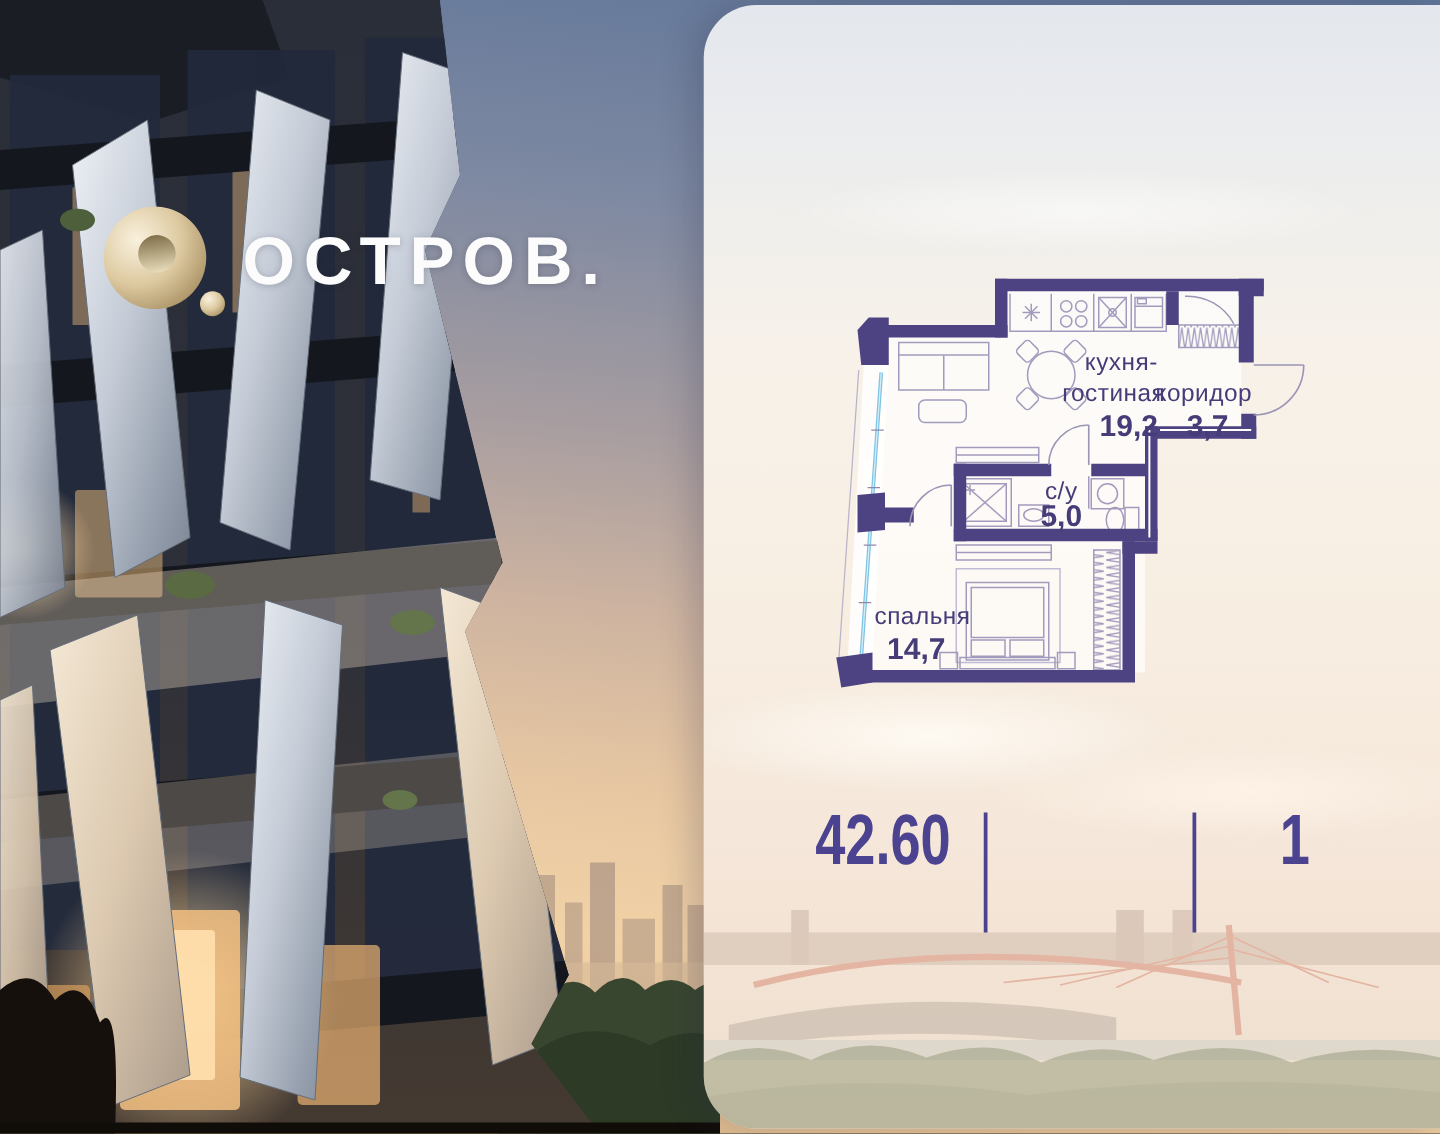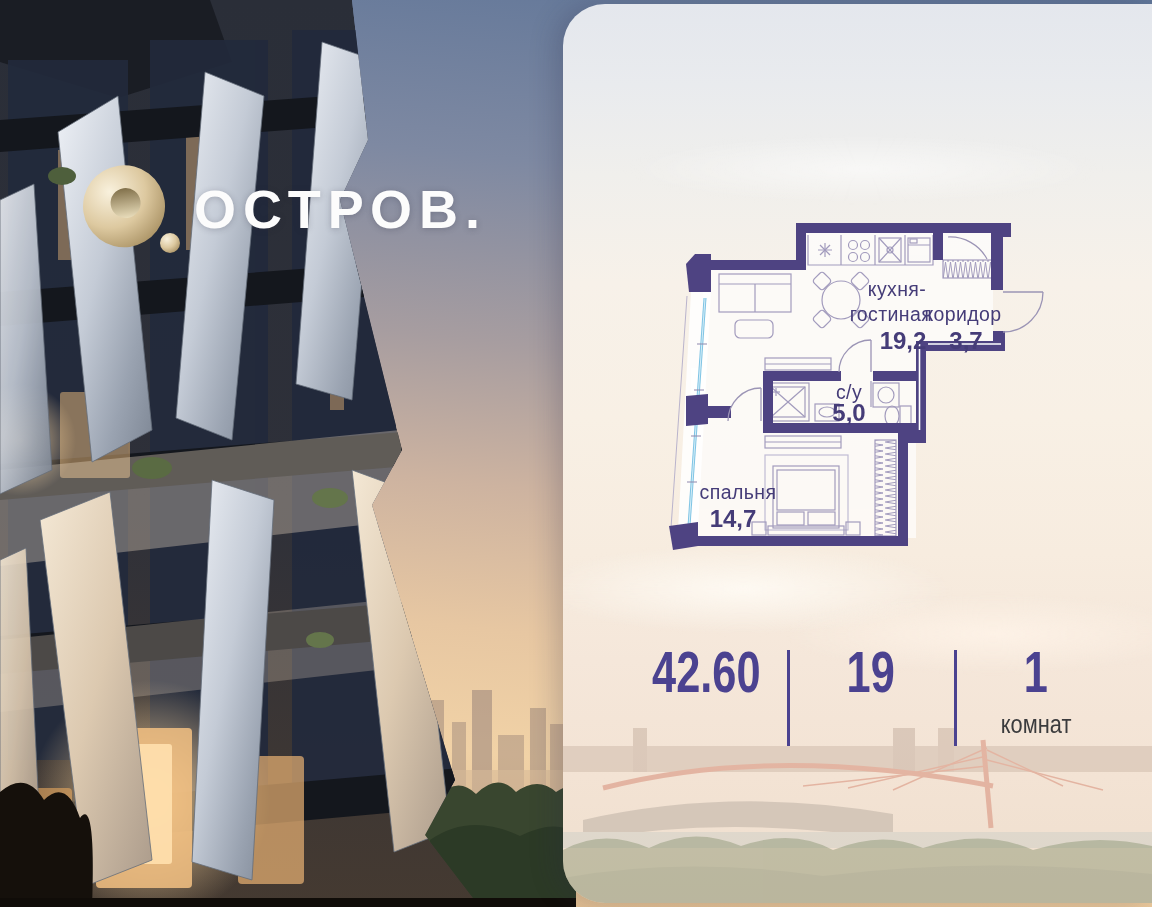--- a/index.html
+++ b/index.html
@@ -391,22 +391,20 @@
       <text class="room-name" text-anchor="middle" x="85" y="291">спальня</text>
       <text class="room-area" text-anchor="middle" x="80" y="319">14,7</text>
     </svg>
 
     <div class="stats">
       <div class="stat" style="left:42px">
         <div class="stat-value"><span>42.60</span></div>
       </div>
       <div class="stat-divider" style="left:208px"></div>
       <div class="stat" style="left:207px">
-        <div class="stat-value"><span>19</span></div>
       </div>
       <div class="stat-divider" style="left:375px"></div>
       <div class="stat" style="left:372px">
         <div class="stat-value"><span>1</span></div>
-        <div class="stat-label"><span>комнат</span></div>
       </div>
     </div>
   </div>
 </div>
 
 </body></html>

